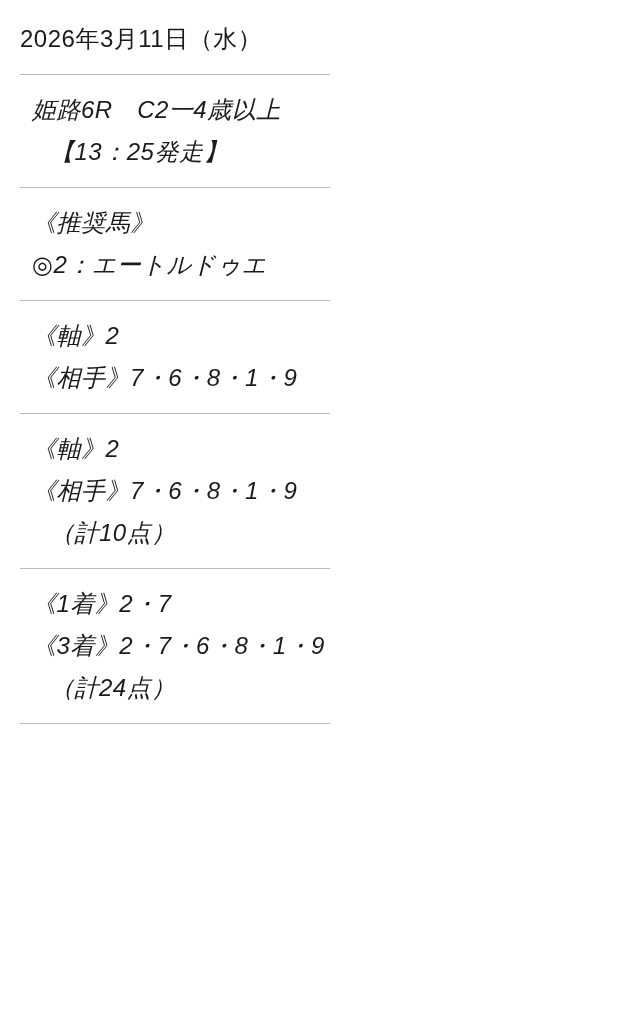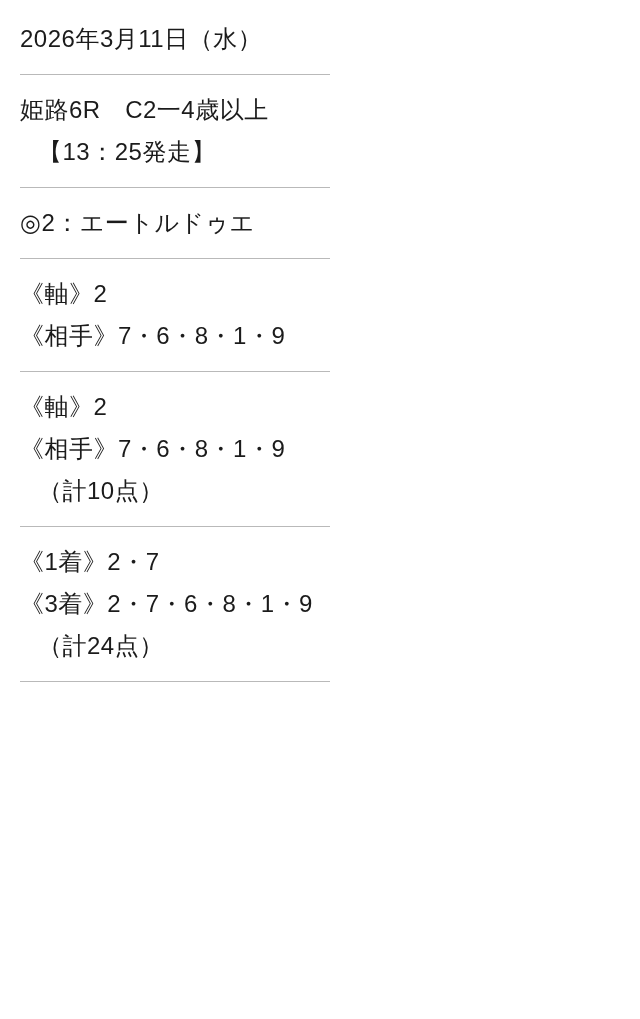--- a/index.html
+++ b/index.html
@@ -23,21 +23,22 @@
   .line {
     font-size: 24px;
     line-height: 42px;
     letter-spacing: 0.5px;
     white-space: pre;
   }
   .indent {
     padding-left: 18px;
   }
   .block {
-    margin: 0;
+    margin: 12px;
+    font-style: italic;
   }
   .rule {
     width: 310px;
     height: 0;
     border-top: 1px solid #b9b9b9;
     margin: 14px 0 14px 0;
   }
 </style>
 </head>
 <body>
@@ -49,20 +50,21 @@
   <div class="rule"></div>
 
   <div class="block">
     <div class="line">姫路6R　C2一4歳以上</div>
     <div class="line indent">【13：25発走】</div>
   </div>
 
   <div class="rule"></div>
 
   <div class="block">
+    <div class="line">《推奨馬》</div>
     <div class="line">◎2：エートルドゥエ</div>
   </div>
 
   <div class="rule"></div>
 
   <div class="block">
     <div class="line">《軸》2</div>
     <div class="line">《相手》7・6・8・1・9</div>
   </div>
 

